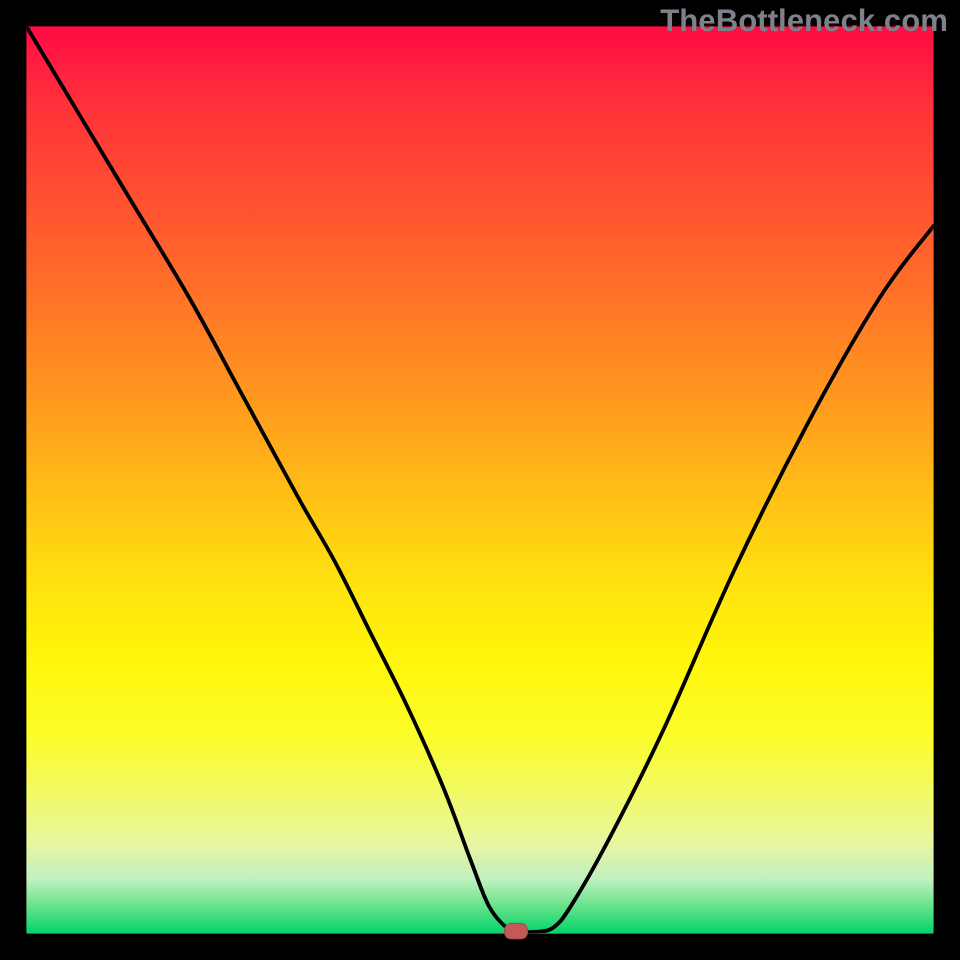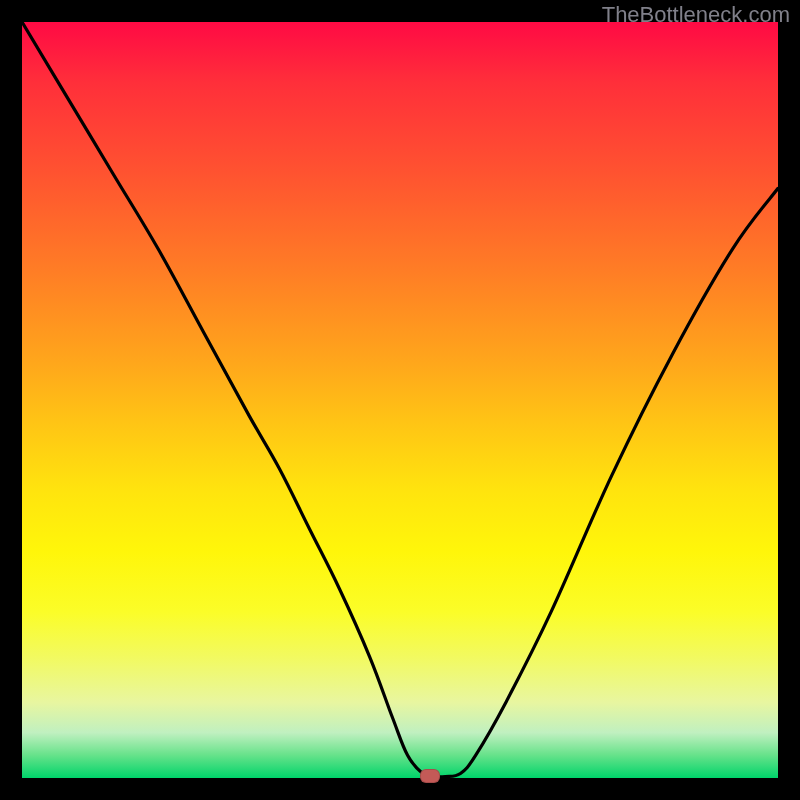--- a/index.html
+++ b/index.html
@@ -37,22 +37,22 @@
       #c0f0c0 94%,
       #66e28a 97%,
       #00d46a 100%
     );
   }
   .watermark {
     position: absolute;
     top: 2px;
     right: 10px;
     font-family: Arial, Helvetica, sans-serif;
-    font-size: 22px;
-    font-weight: 400;
+    font-size: 26px;
+    font-weight: 700;
     color: #80808a;
     letter-spacing: 0px;
   }
   svg.curve {
     position: absolute;
     left: 0;
     top: 0;
     width: 756px;
     height: 756px;
     pointer-events: none;

